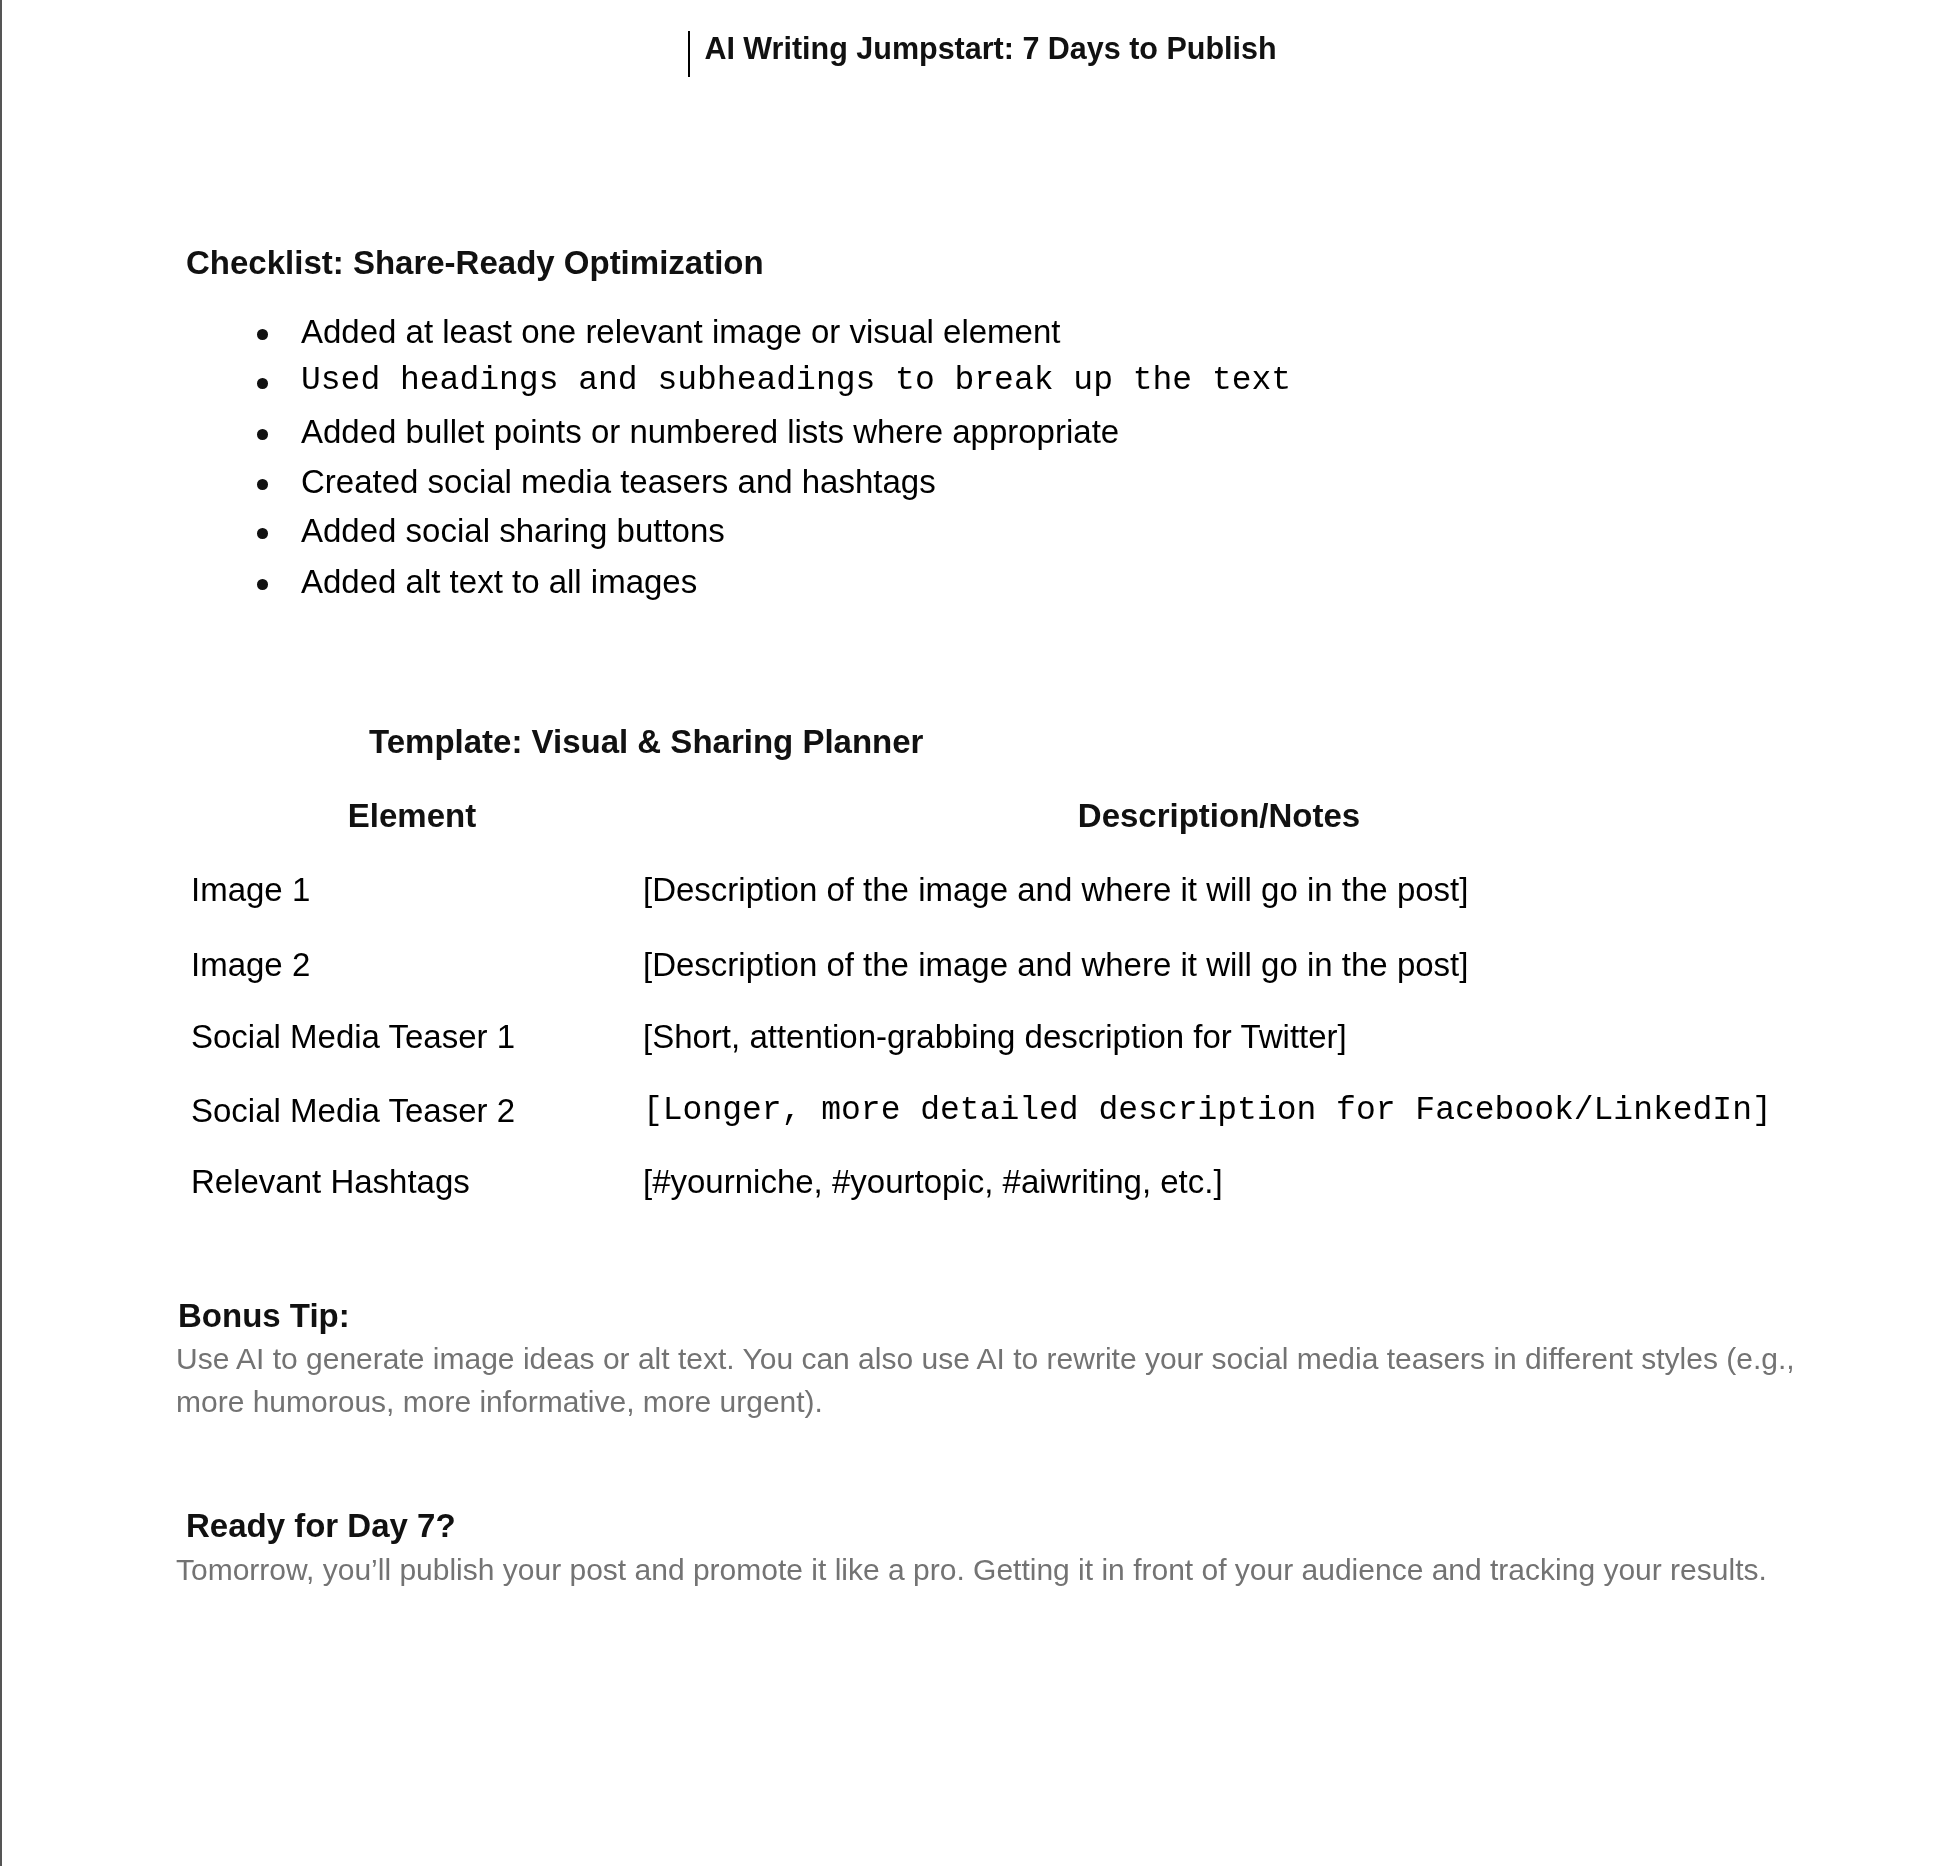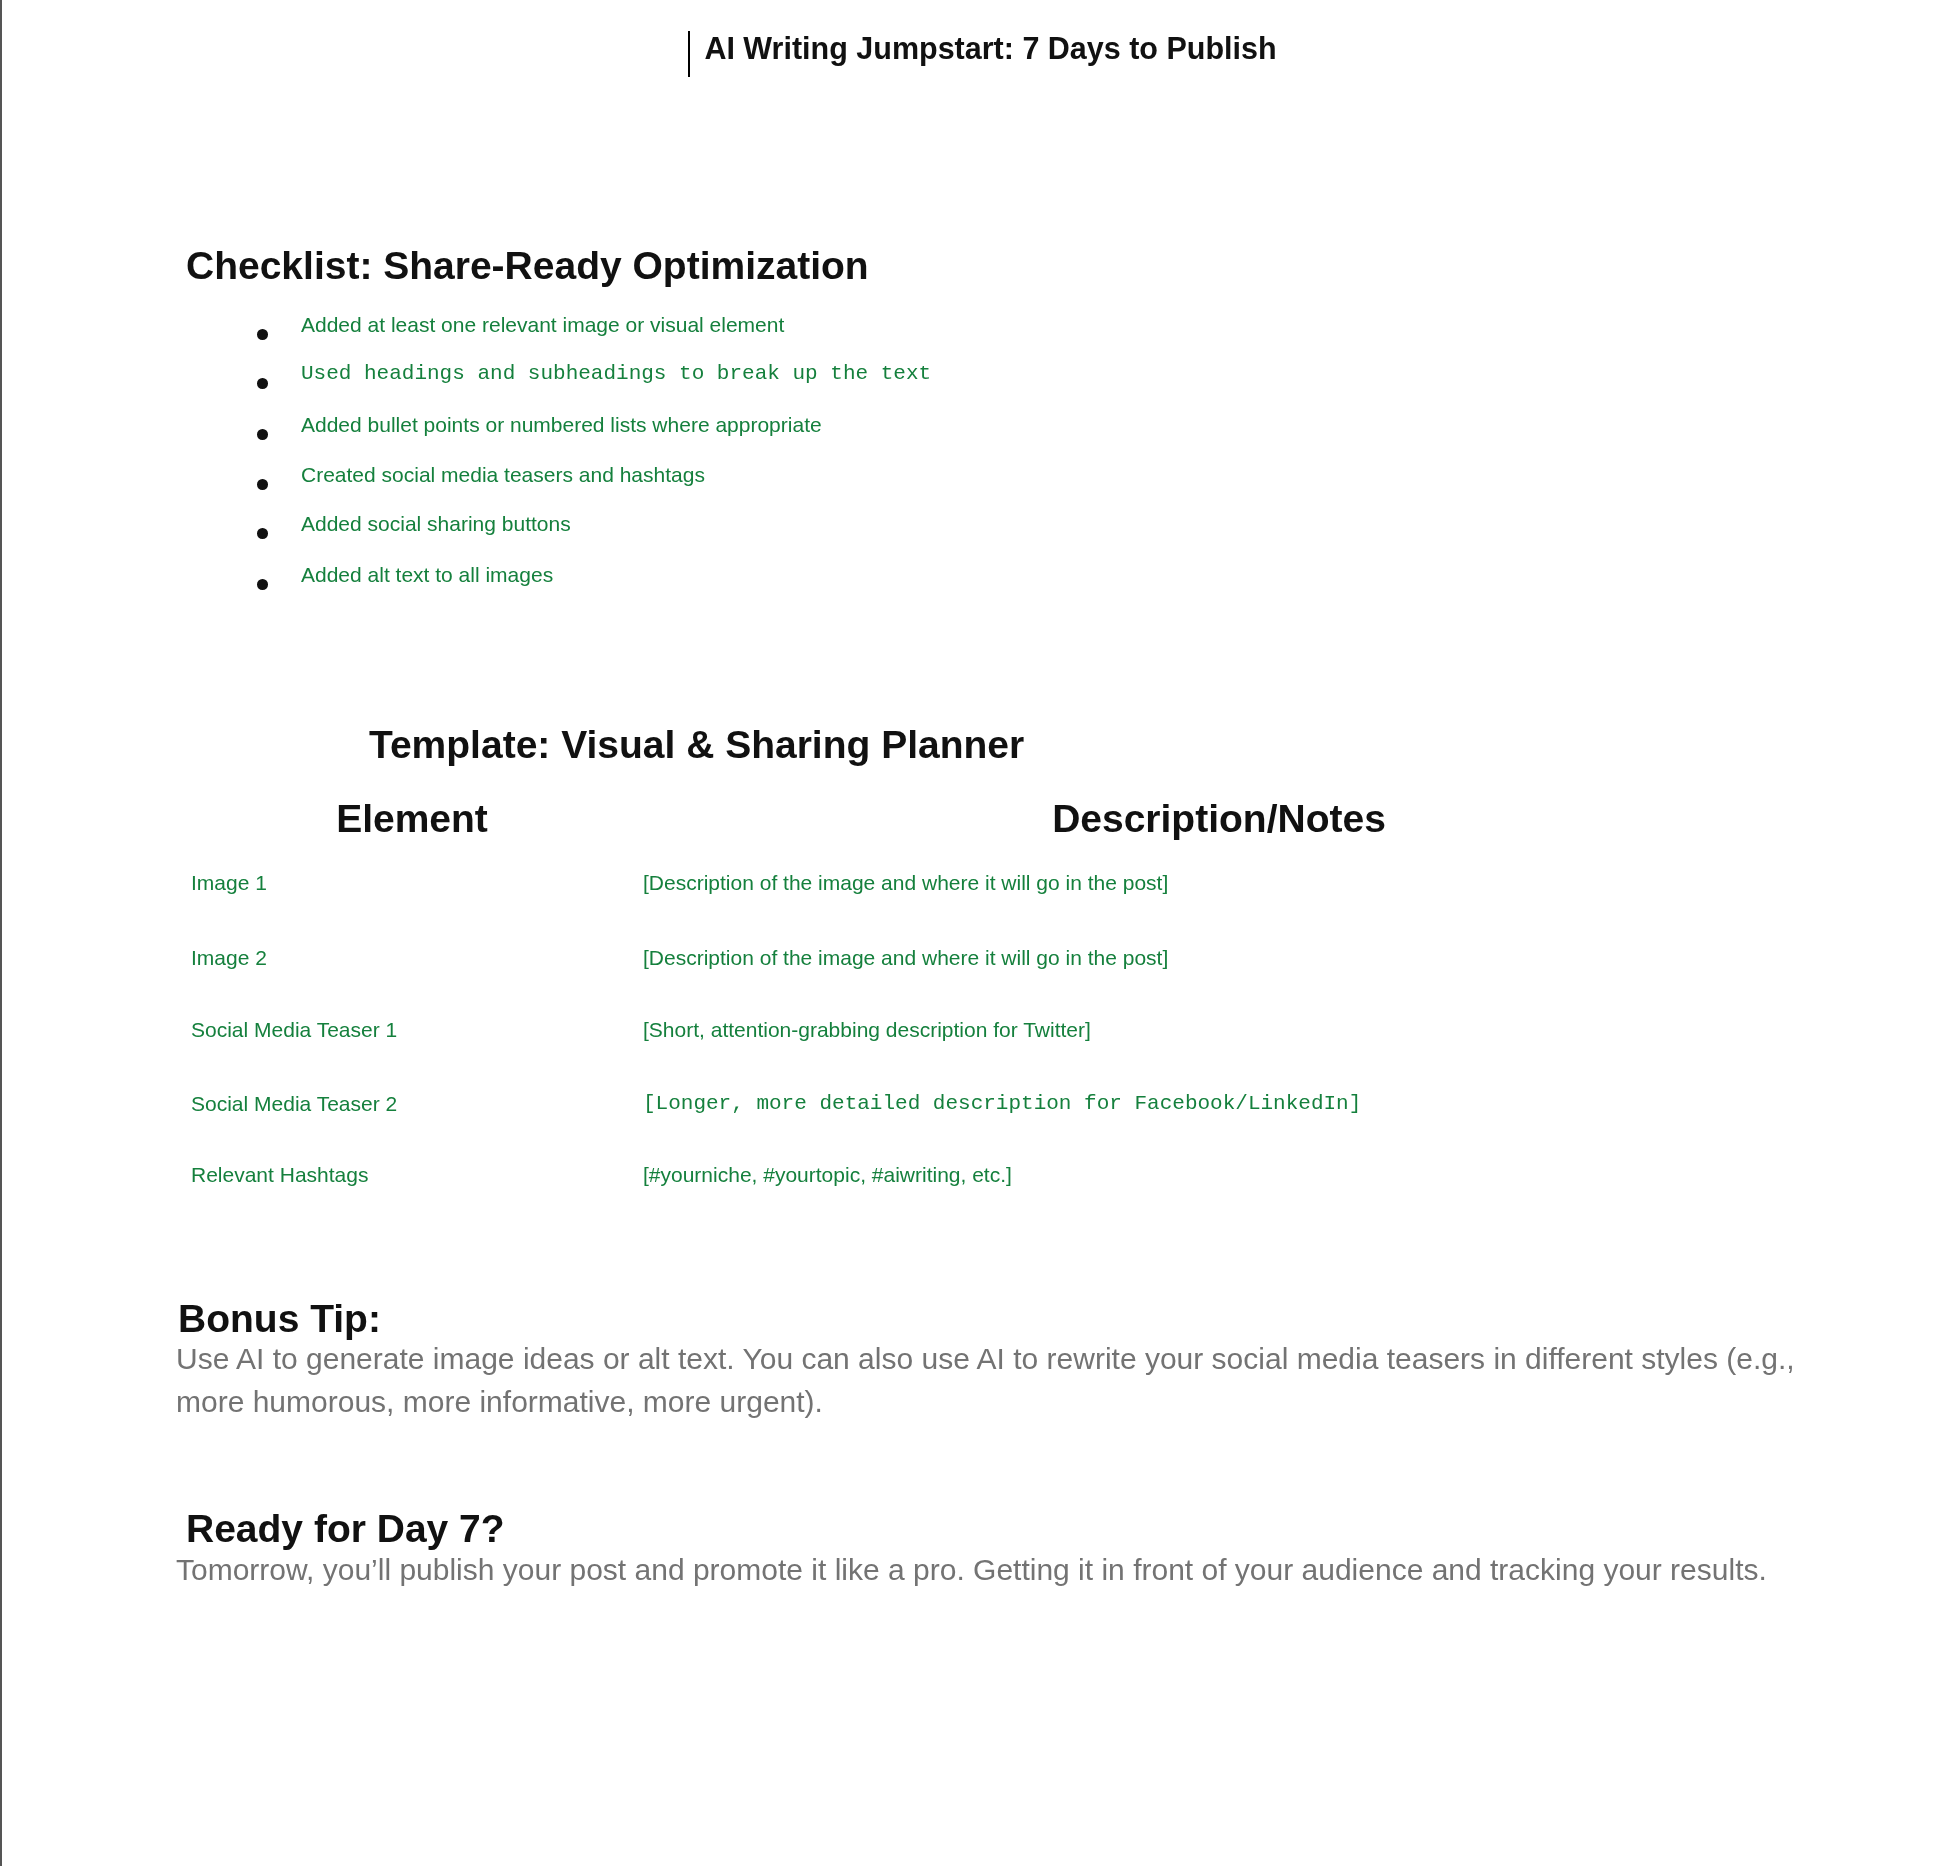--- a/index.html
+++ b/index.html
@@ -4,22 +4,22 @@
   <style>
     html, body { margin: 0; padding: 0; background: #ffffff; }
     body {
       width: 1953px; height: 1867px; position: relative; overflow: hidden;
       font-family: "Liberation Sans", sans-serif; color: #111111;
     }
     .left-border { position: absolute; left: 0; top: 0; width: 1.5px; height: 1867px; background: #555555; }
     .abs { position: absolute; white-space: nowrap; }
     .title { left: 0; width: 1981px; text-align: center; top: 30.5px; font-size: 30.5px; font-weight: bold; }
     .cursor { position: absolute; left: 688px; top: 30.5px; width: 1.5px; height: 46px; background: #000; }
-    .h2 { font-size: 39px; font-weight: bold; }
-    .body-text { font-size: 21px; color: #15803d; }
+    .h2 { font-size: 33px; font-weight: bold; }
+    .body-text { font-size: 33px; color: #000000; }
     .bullet { position: absolute; width: 10.7px; height: 10.7px; border-radius: 50%; background: #111; }
     .para { position: absolute; left: 176px; width: 1640px; font-size: 30px; line-height: 43px; color: #737373; white-space: normal; }
   </style>
 </head>
 <body>
 
 <div class="left-border"></div>
 
 <div class="cursor"></div>
 <div class="abs title">AI Writing Jumpstart: 7 Days to Publish</div>

